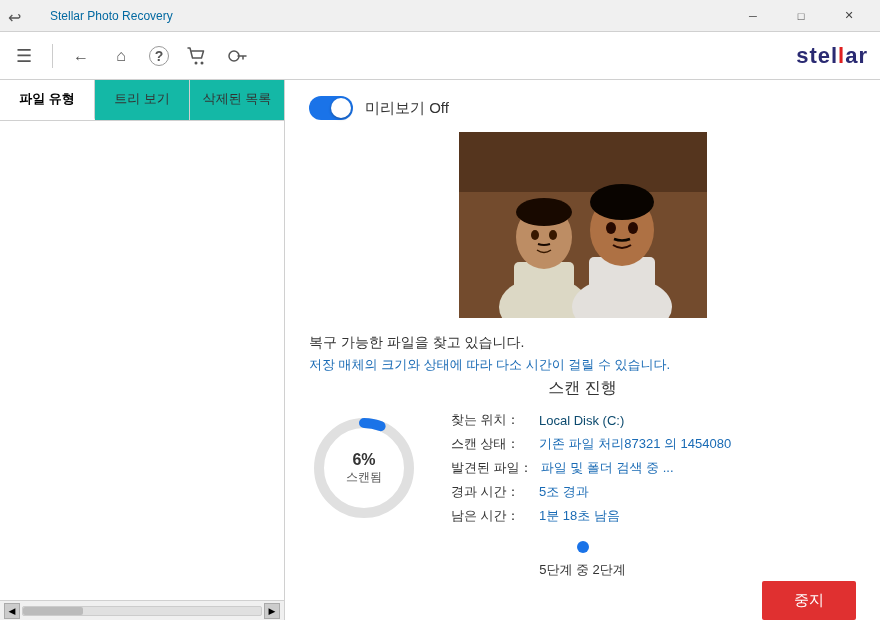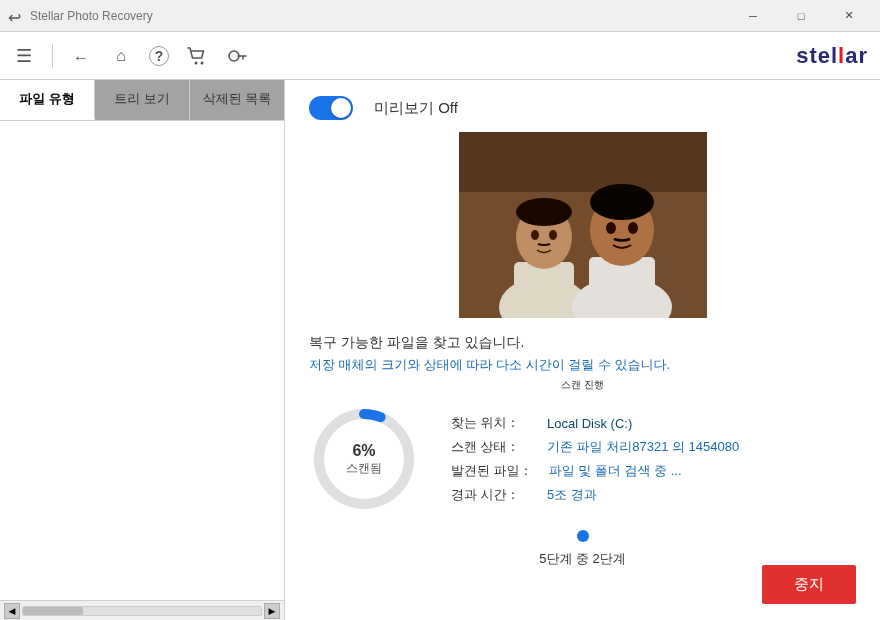--- a/index.html
+++ b/index.html
@@ -28,21 +28,22 @@
       align-items: center;
       gap: 6px;
     }
     .title-bar-icon {
       width: 16px;
       height: 16px;
       color: #555;
     }
     .title-bar-text {
       font-size: 12px;
-      color: #737373;
+      color: #0369a1;
+      margin-left: 20px;
     }
     .title-bar-controls {
       display: flex;
       align-items: center;
       gap: 2px;
     }
     .title-btn {
       width: 46px;
       height: 32px;
       display: flex;
@@ -111,21 +112,21 @@
       background: #f7f7f7;
     }
     .tab {
       flex: 1;
       padding: 10px 4px;
       text-align: center;
       font-size: 13px;
       color: #333;
       cursor: pointer;
       border-right: 1px solid #d0d0d0;
-      background: #a3a3a3;
+      background: #14b8a6;
     }
     .tab:last-child { border-right: none; }
     .tab.active {
       background: #ffffff;
       font-weight: bold;
       color: #000;
       border-bottom: 2px solid #fff;
     }
     .left-panel-content {
       flex: 1;
@@ -176,21 +177,21 @@
       display: flex;
       flex-direction: column;
       padding: 16px 24px;
       position: relative;
     }
 
     
     .preview-toggle-row {
       display: flex;
       align-items: center;
-      gap: 21px;
+      gap: 12px;
       margin-bottom: 12px;
     }
     .toggle-switch {
       width: 44px;
       height: 24px;
       background: #1a73e8;
       border-radius: 12px;
       position: relative;
       cursor: pointer;
     }
@@ -230,21 +231,21 @@
       margin-bottom: 4px;
     }
     .status-text-sub {
       font-size: 13px;
       color: #1a6bb5;
       margin-bottom: 4px;
     }
 
     
     .scan-section-title {
-      font-size: 10px;
+      font-size: 16px;
       color: #333;
       text-align: center;
       margin-bottom: 12px;
     }
     .scan-progress-row {
       display: flex;
       align-items: center;
       gap: 32px;
     }
 
@@ -291,21 +292,21 @@
     
     .scan-details {
       flex: 1;
       display: flex;
       flex-direction: column;
       gap: 6px;
     }
     .scan-detail-row {
       display: flex;
       align-items: center;
-      gap: 16px;
+      gap: 8px;
       font-size: 13px;
     }
     .detail-key {
       color: #333;
       min-width: 80px;
     }
     .detail-value {
       color: #1a6bb5;
     }
     .detail-value.black {
@@ -328,21 +329,21 @@
       flex-shrink: 0;
     }
     .step-text {
       font-size: 13px;
       color: #333;
     }
 
     
     .stop-button-row {
       position: absolute;
-      bottom: 16px;
+      bottom: 0;
       right: 24px;
     }
     .stop-button {
       background: #e03030;
       color: #fff;
       border: none;
       padding: 10px 32px;
       font-size: 15px;
       cursor: pointer;
       border-radius: 2px;
@@ -497,20 +498,24 @@
           <span class="detail-value">기존 파일 처리87321 의 1454080</span>
         </div>
         <div class="scan-detail-row">
           <span class="detail-key">발견된 파일：</span>
           <span class="detail-value">파일 및 폴더 검색 중 ...</span>
         </div>
         <div class="scan-detail-row">
           <span class="detail-key">경과 시간：</span>
           <span class="detail-value">5조 경과</span>
         </div>
+        <div class="scan-detail-row">
+          <span class="detail-key">남은 시간：</span>
+          <span class="detail-value">1분 18초 남음</span>
+        </div>
       </div>
     </div>
 
     <div class="step-indicator">
       <div class="step-dot"></div>
       <span class="step-text">5단계 중 2단계</span>
     </div>
 
     <div class="stop-button-row">
       <button class="stop-button">중지</button>

